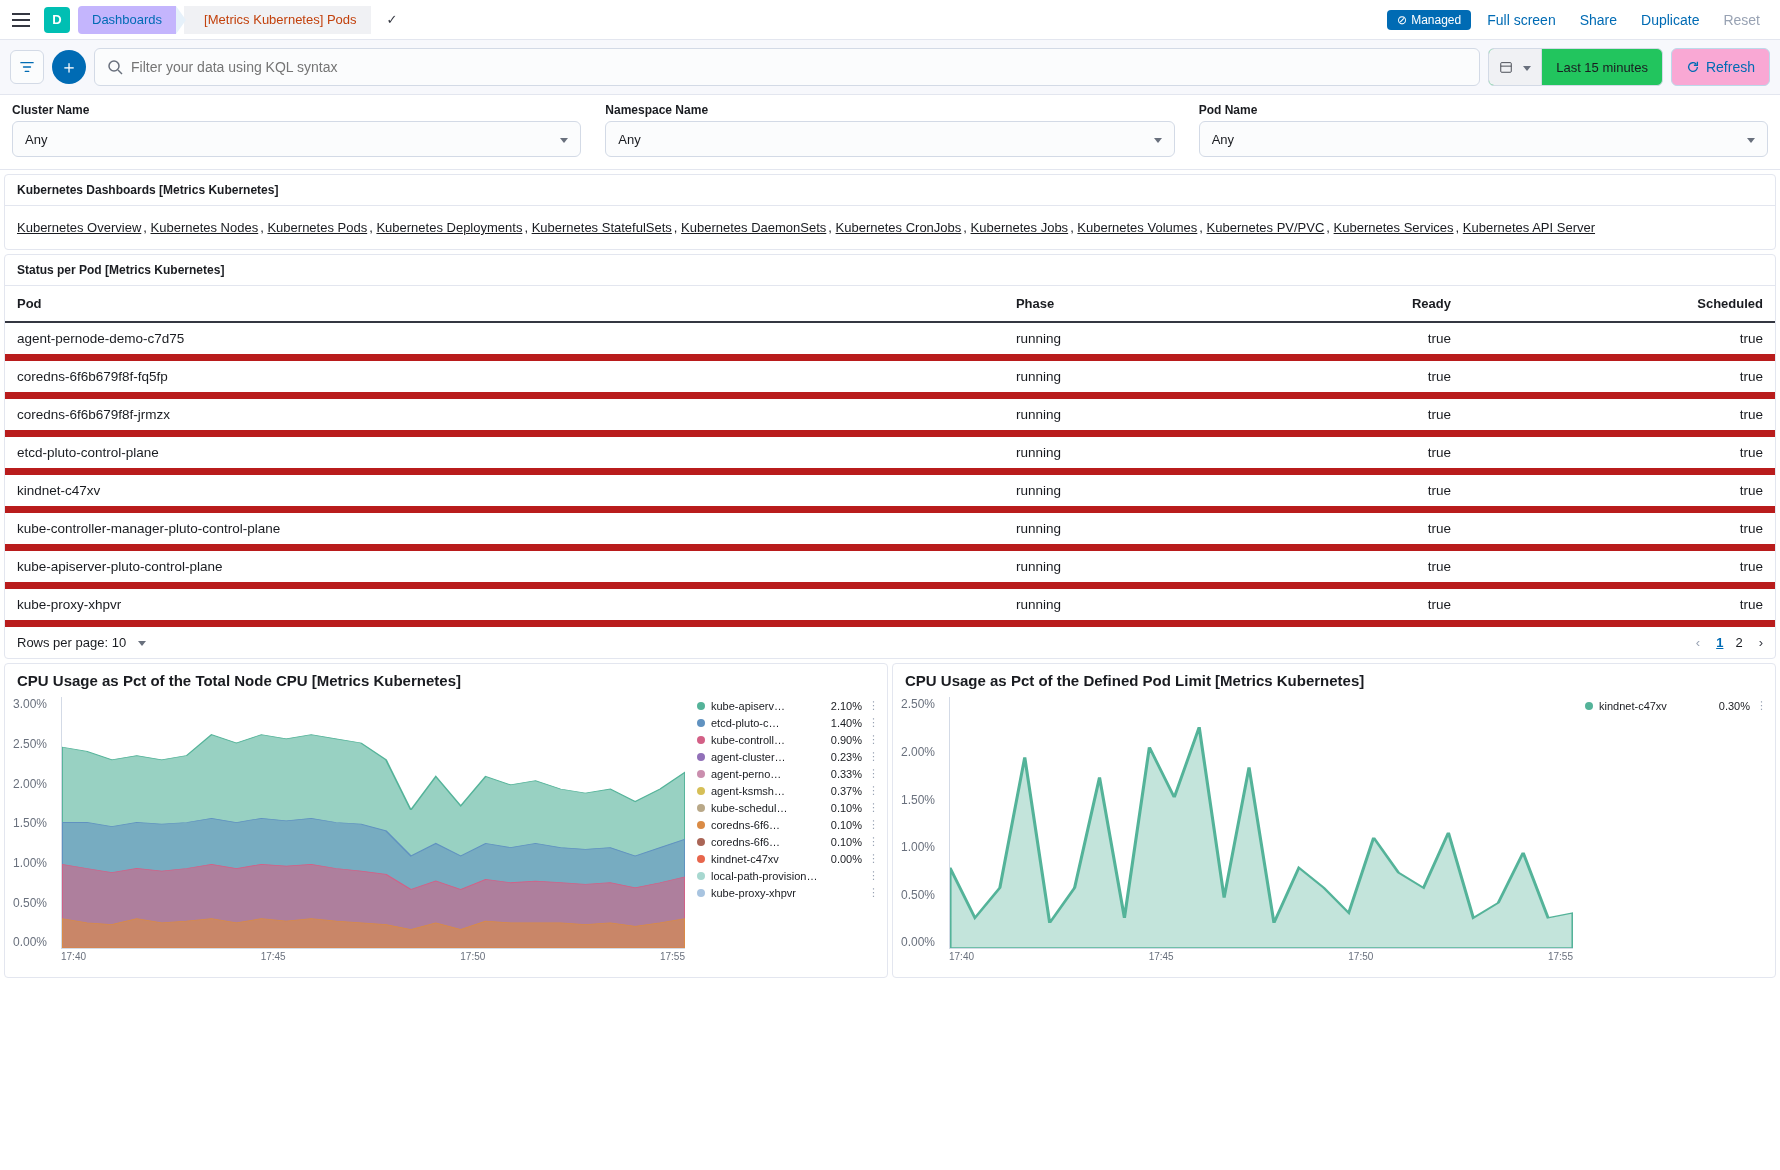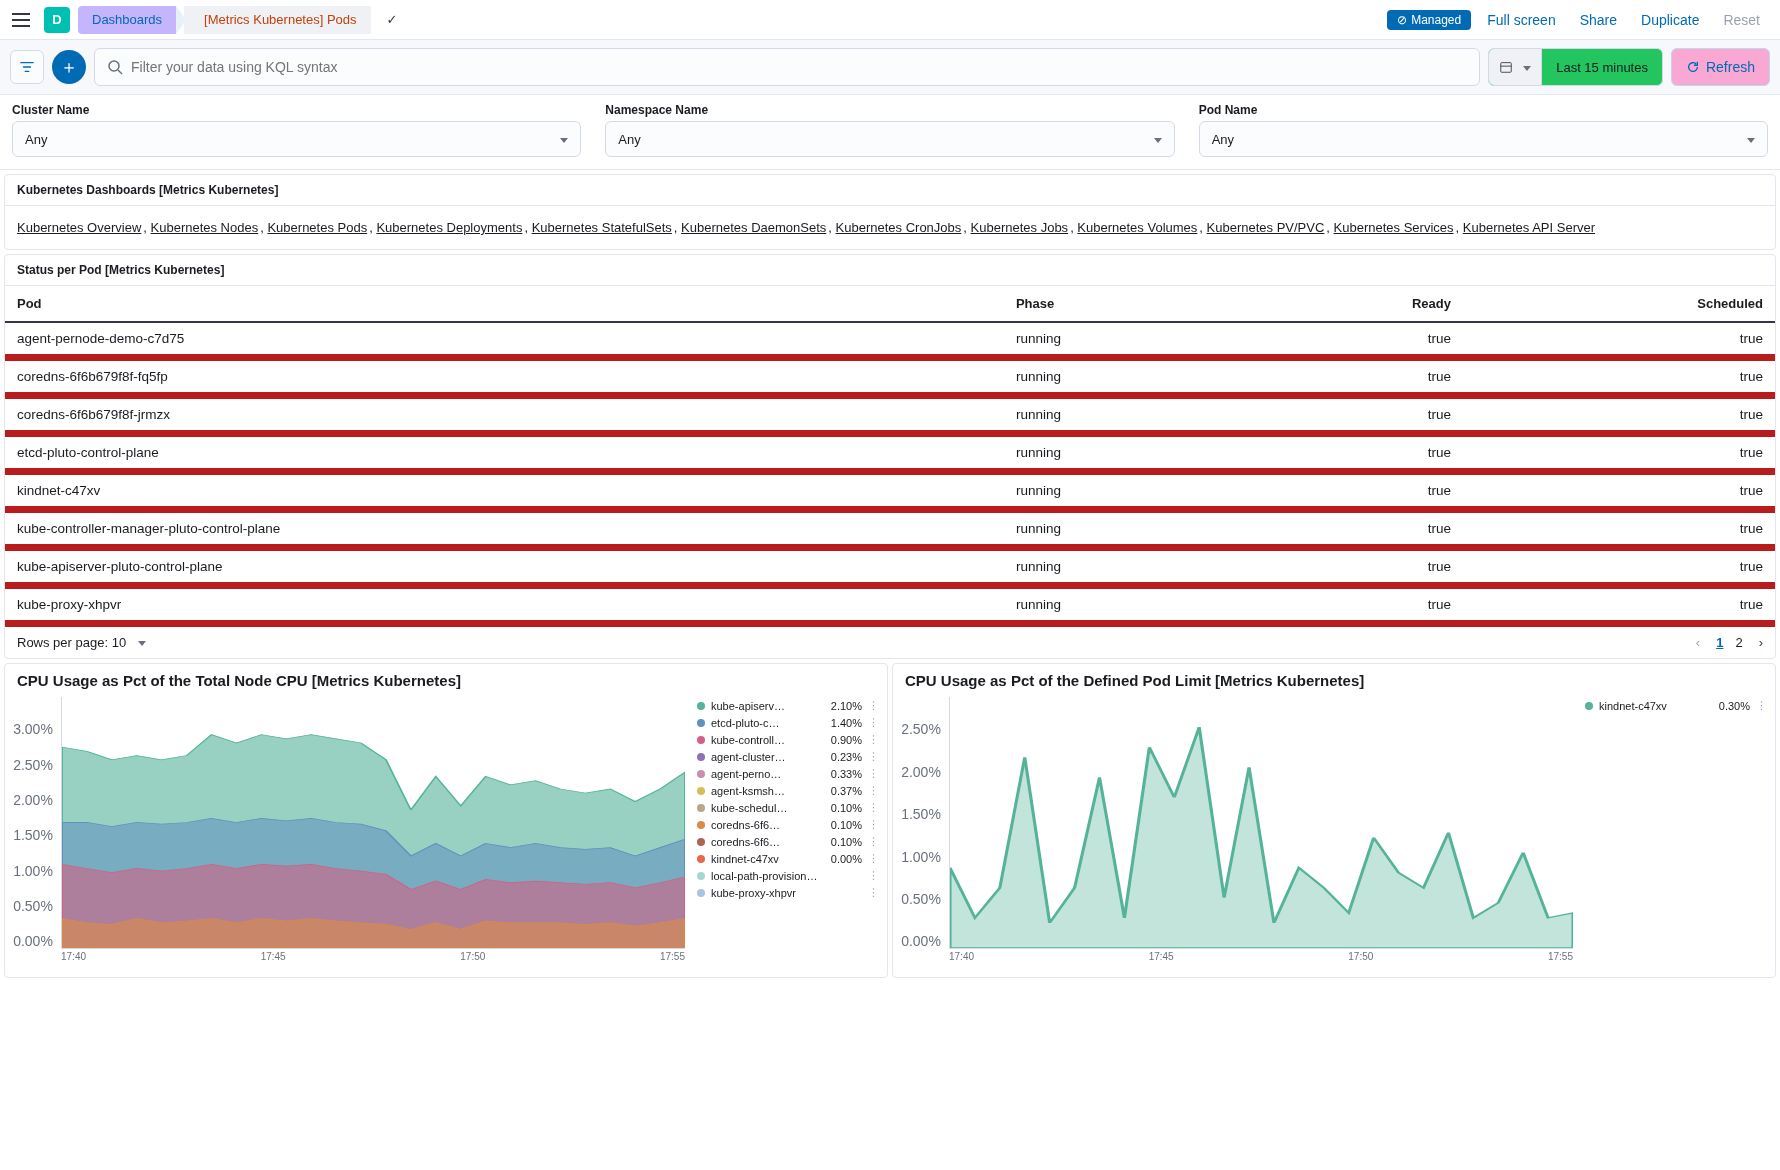--- a/index.html
+++ b/index.html
@@ -49,21 +49,21 @@
 .pager .pg { font-size:13px; cursor:pointer; padding:2px 6px;}
 .pager .pg.active { color:#006bb4; font-weight:700; text-decoration:underline;}
 .pager .nav { color:#98a2b3; cursor:pointer;}
 .pager .nav.on{color:#343741;}
 
 .charts-row { display:flex; gap:4px; margin:4px;}
 .chart-panel { flex:1; border:1px solid #e3e6ef; border-radius:4px;}
 .chart-title { font-size:15px; font-weight:700; padding:8px 12px;}
 .chart-body { display:flex; padding:0 8px 8px;}
 .chart-plot { flex:1; position:relative;}
-.y-axis { position:absolute; left:0; top:0; bottom:20px; width:44px; display:flex; flex-direction:column; justify-content:space-between; font-size:14px; color:#69707d; text-align:center; padding-right:4px;margin-top:24px;}
+.y-axis { position:absolute; left:0; top:0; bottom:20px; width:44px; display:flex; flex-direction:column; justify-content:space-between; font-size:12px; color:#69707d; text-align:left; padding-right:4px;}
 .plot-area { position:absolute; left:48px; right:4px; top:0; bottom:20px; border-left:1px solid #d3dae6; border-bottom:1px solid #d3dae6;}
 .x-axis { position:absolute; left:48px; right:4px; bottom:0; height:18px; display:flex; justify-content:space-between; font-size:10px; color:#69707d;}
 .chart-legend { width:190px; font-size:11px; padding-left:8px;}
 .legend-item { display:flex; align-items:center; gap:6px; padding:2px 0;}
 .legend-dot { width:8px; height:8px; border-radius:50%; flex-shrink:0;}
 .legend-name { flex:1; white-space:nowrap; overflow:hidden; text-overflow:ellipsis;}
 .legend-val { font-size:11px;}
 .legend-menu { color:#98a2b3; cursor:pointer;}
 svg.area-svg { width:100%; height:100%; display:block;}
 .chevron-down::after{content:"";display:inline-block;border-left:4px solid transparent;border-right:4px solid transparent;border-top:5px solid #69707d;margin-left:6px;vertical-align:middle;}

